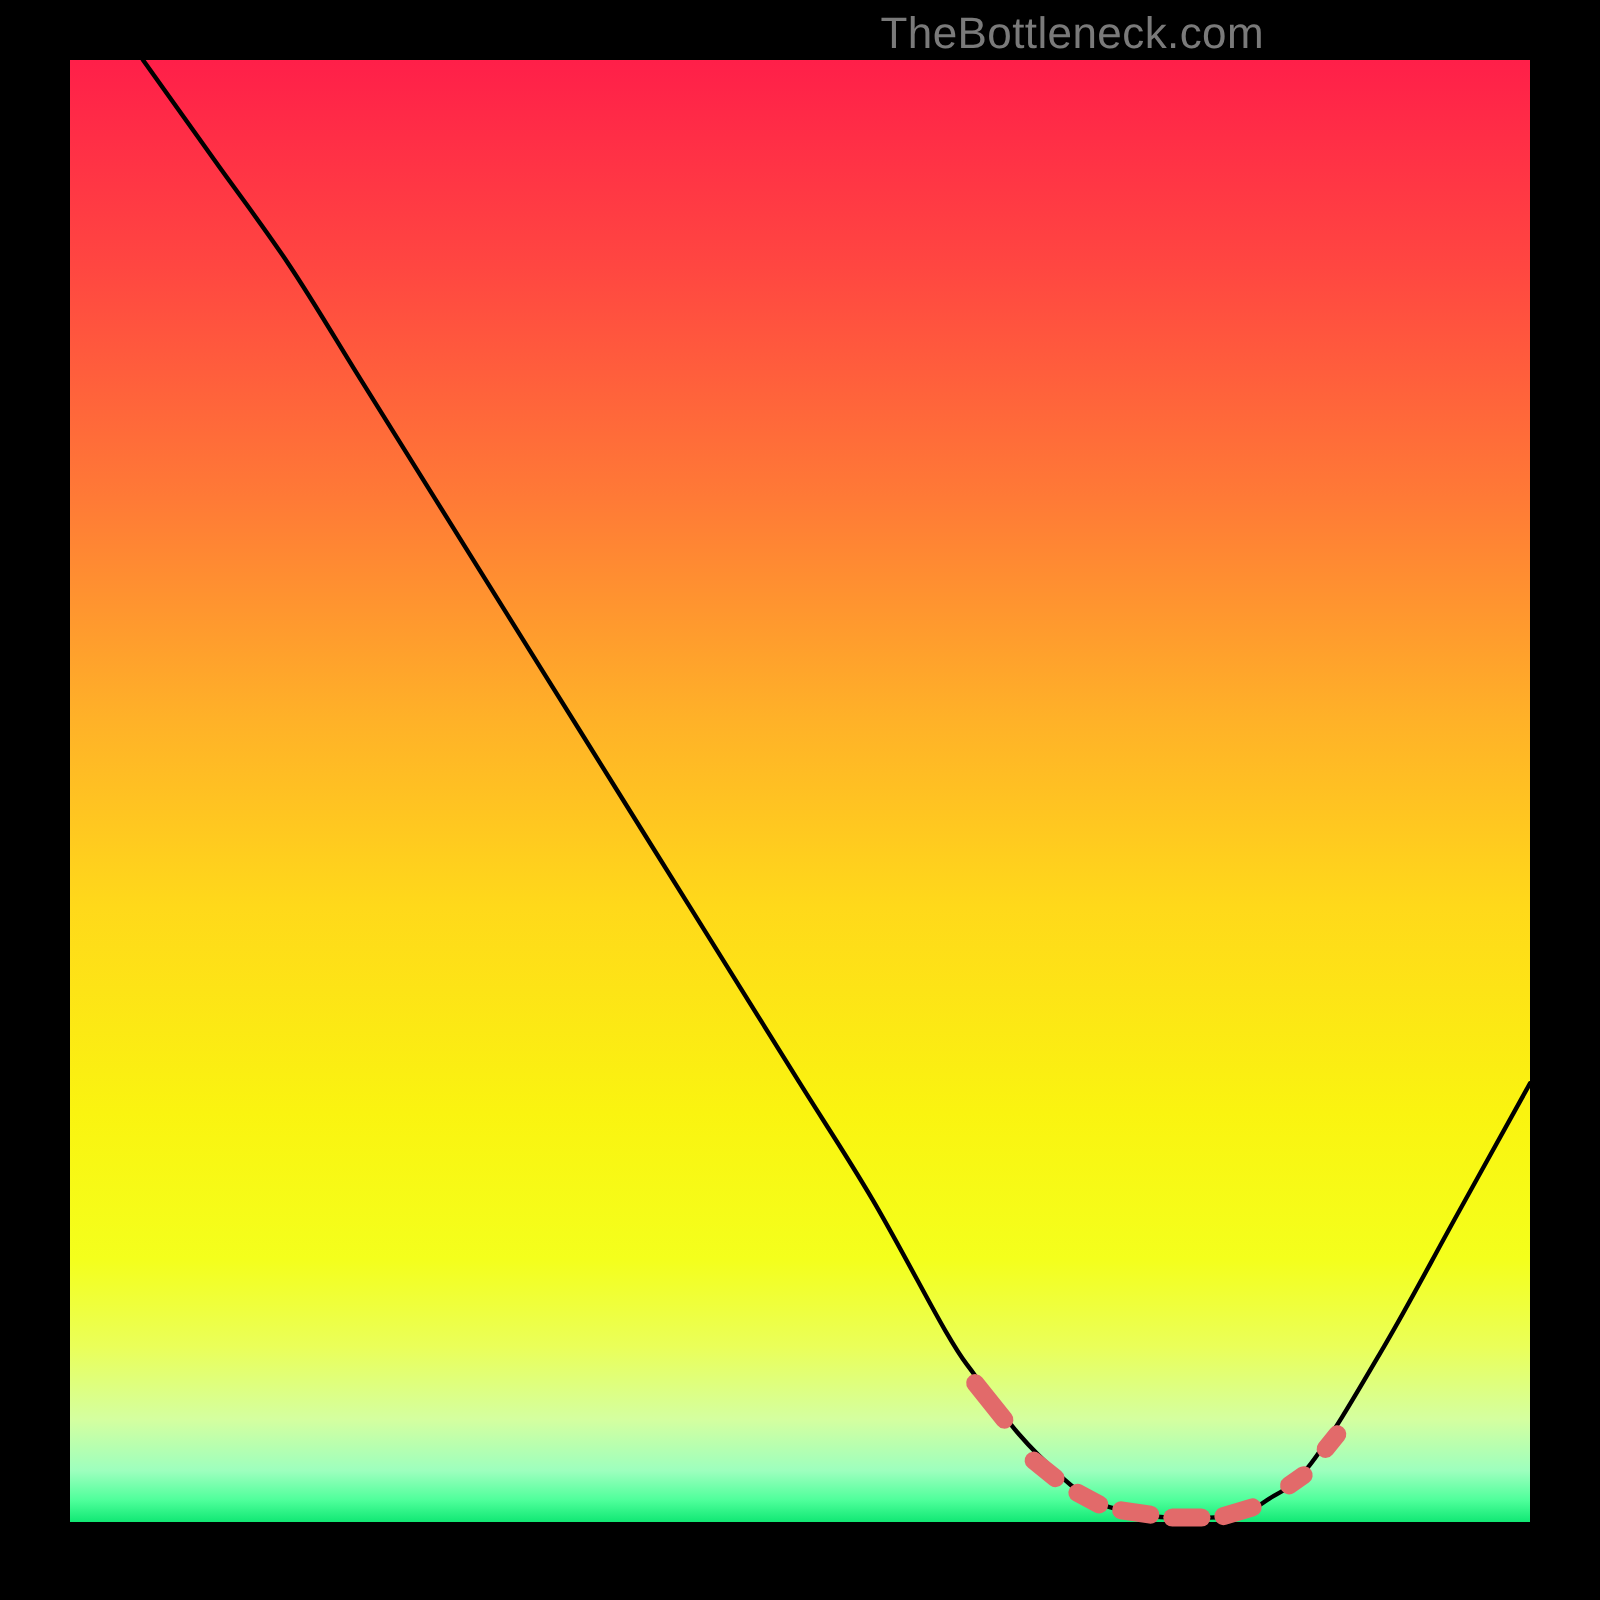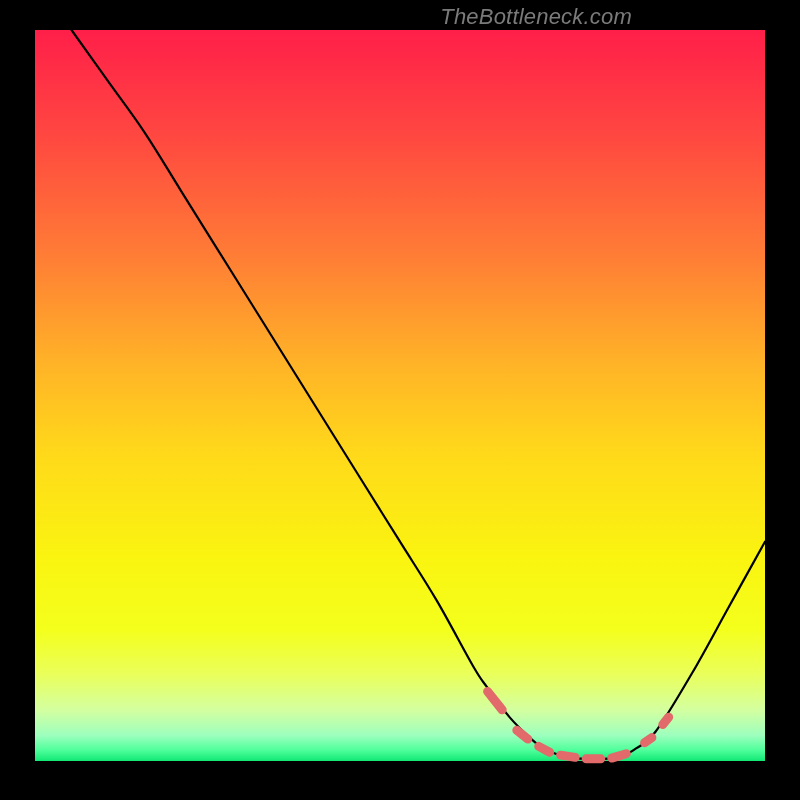--- a/index.html
+++ b/index.html
@@ -8,21 +8,20 @@
     width: 800px;
     height: 800px;
     background: #000;
     font-family: Arial, Helvetica, sans-serif;
     overflow: hidden;
   }
   .frame {
     position: relative;
     width: 644px;
     height: 800px;
-    font-style: italic;
   }
   .attribution {
     position: absolute;
     top: 4px;
     right: 12px;
     font-size: 22px;
     color: #7a7a7a;
     font-weight: 500;
     letter-spacing: 0.2px;
     z-index: 10;

